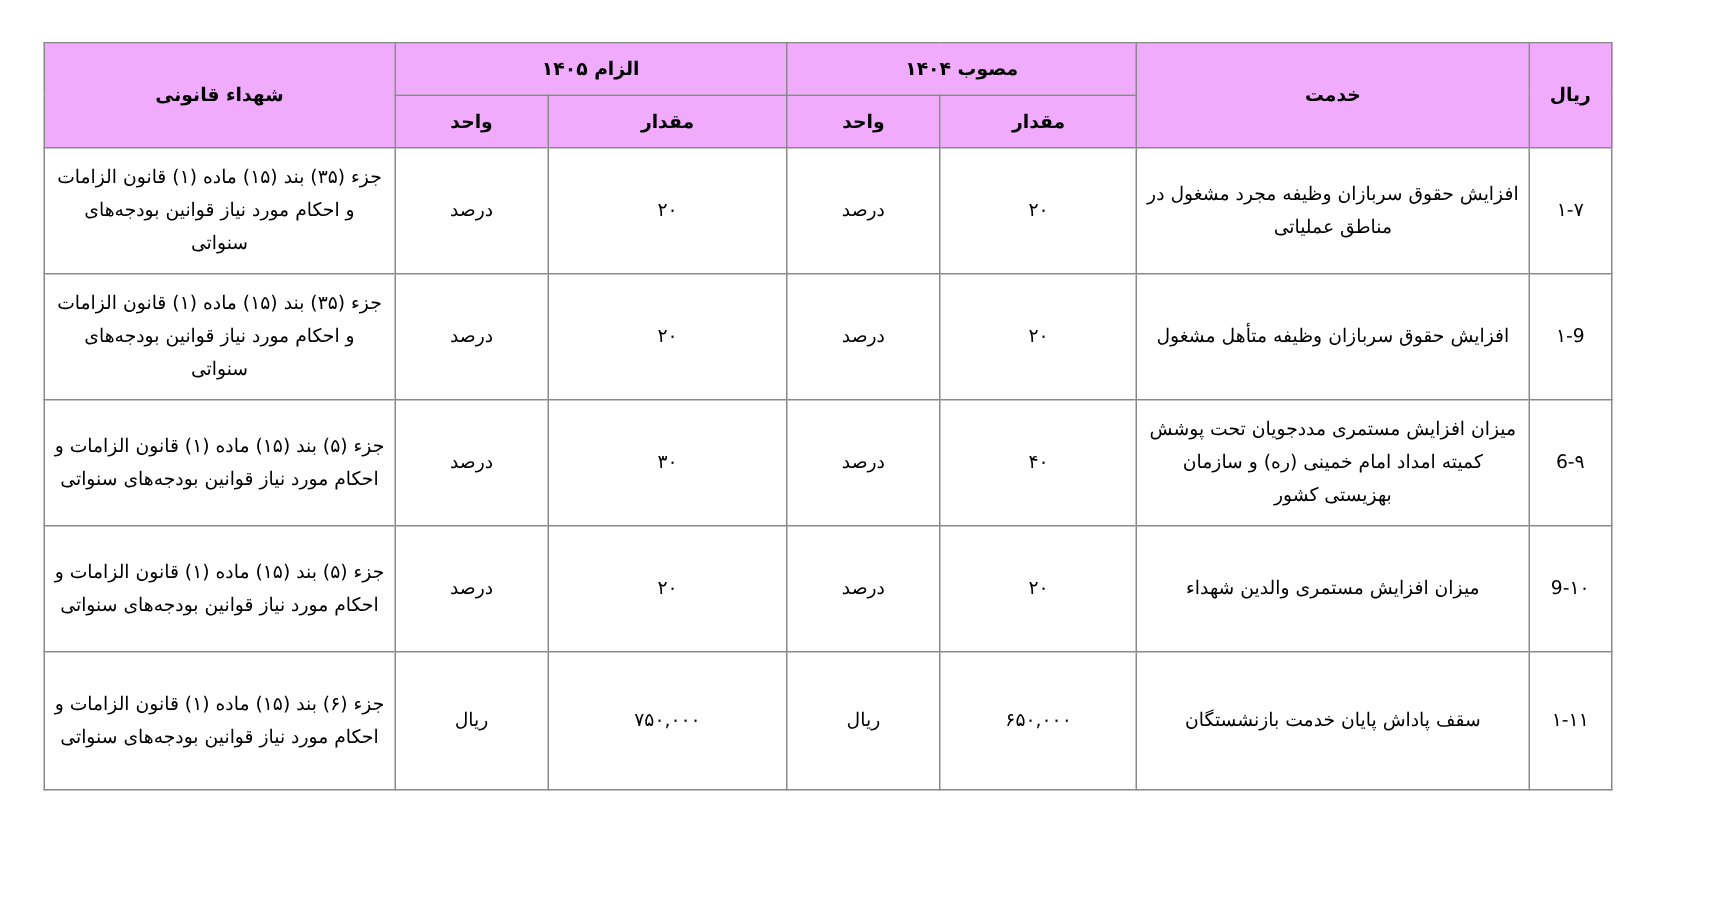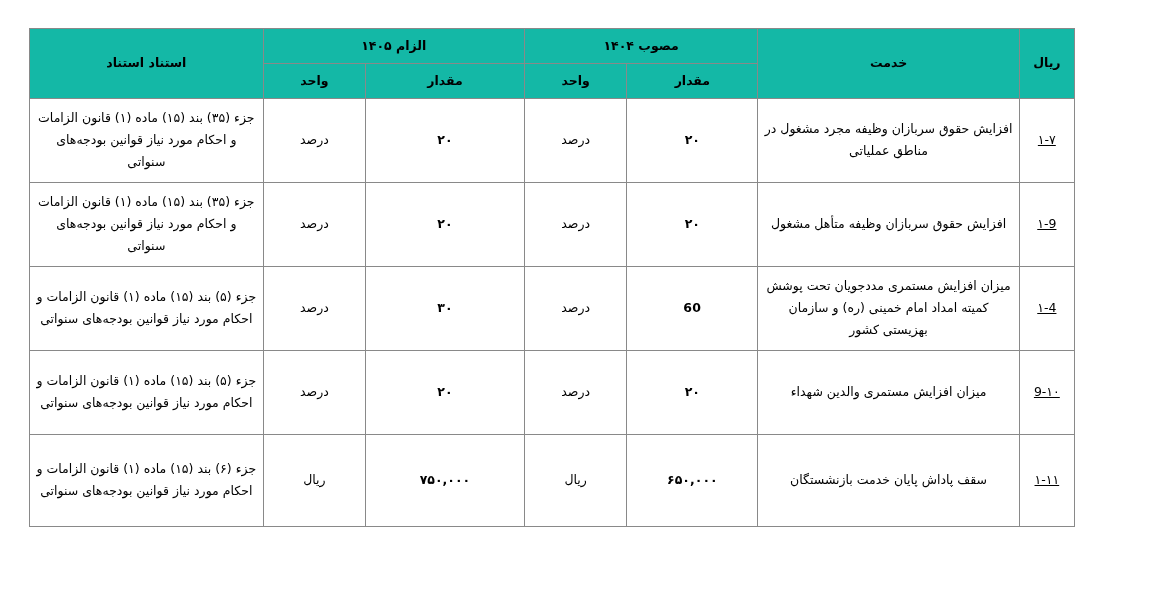--- a/index.html
+++ b/index.html
@@ -30,49 +30,47 @@
   table.budget-table th,
   table.budget-table td {
     border: 1px solid #898989;
     vertical-align: middle;
     text-align: center;
     padding: 6px 6px;
     font-size: 12.5px;
     line-height: 1.75;
   }
   thead th {
-    background: #14b8a6;
+    background: #f0abfc;
     font-weight: bold;
     font-size: 13px;
     margin-left: 32px;
   }
   
   col.c-radif   { width: 54px; }
   col.c-onvan   { width: 255px; }
   col.c-m1404   { width: 128px; }
   col.c-v1404   { width: 100px; }
   col.c-m1405   { width: 155px; }
   col.c-v1405   { width: 100px; }
   col.c-estenad { width: 228px; }
 
   td.radif {
     font-size: 13px;
     letter-spacing: 0.5px;
-    text-decoration: underline;
   }
   td.onvan {
     text-align: center;
     font-size: 12.5px;
     line-height: 1.85;
     padding: 8px 10px;
   }
   td.num {
     font-size: 13px;
     letter-spacing: 0.5px;
-    font-weight: bold;
   }
   td.unit {
     font-size: 12.5px;
   }
   td.estenad {
     text-align: center;
     font-size: 12px;
     line-height: 1.9;
     padding: 8px 8px;
   }
@@ -92,21 +90,21 @@
       <col class="c-m1405">
       <col class="c-v1405">
       <col class="c-estenad">
     </colgroup>
     <thead>
       <tr>
         <th rowspan="2">ریال</th>
         <th rowspan="2">خدمت</th>
         <th colspan="2">مصوب ۱۴۰۴</th>
         <th colspan="2">الزام ۱۴۰۵</th>
-        <th rowspan="2">استناد استناد</th>
+        <th rowspan="2">شهداء قانونی</th>
       </tr>
       <tr>
         <th>مقدار</th>
         <th>واحد</th>
         <th>مقدار</th>
         <th>واحد</th>
       </tr>
     </thead>
     <tbody>
       <tr>
@@ -121,23 +119,23 @@
       <tr>
         <td class="radif">۱-9</td>
         <td class="onvan">افزایش حقوق سربازان وظیفه متأهل مشغول</td>
         <td class="num">۲۰</td>
         <td class="unit">درصد</td>
         <td class="num">۲۰</td>
         <td class="unit">درصد</td>
         <td class="estenad">جزء (۳۵) بند (۱۵) ماده (۱) قانون الزامات و احکام مورد نیاز قوانین بودجه‌های سنواتی</td>
       </tr>
       <tr>
-        <td class="radif">۱-4</td>
+        <td class="radif">6-۹</td>
         <td class="onvan">میزان افزایش مستمری مددجویان تحت پوشش کمیته امداد امام خمینی (ره) و سازمان بهزیستی کشور</td>
-        <td class="num">60</td>
+        <td class="num">۴۰</td>
         <td class="unit">درصد</td>
         <td class="num">۳۰</td>
         <td class="unit">درصد</td>
         <td class="estenad">جزء (۵) بند (۱۵) ماده (۱) قانون الزامات و احکام مورد نیاز قوانین بودجه‌های سنواتی</td>
       </tr>
       <tr>
         <td class="radif">9-۱۰</td>
         <td class="onvan">میزان افزایش مستمری والدین شهداء</td>
         <td class="num">۲۰</td>
         <td class="unit">درصد</td>

